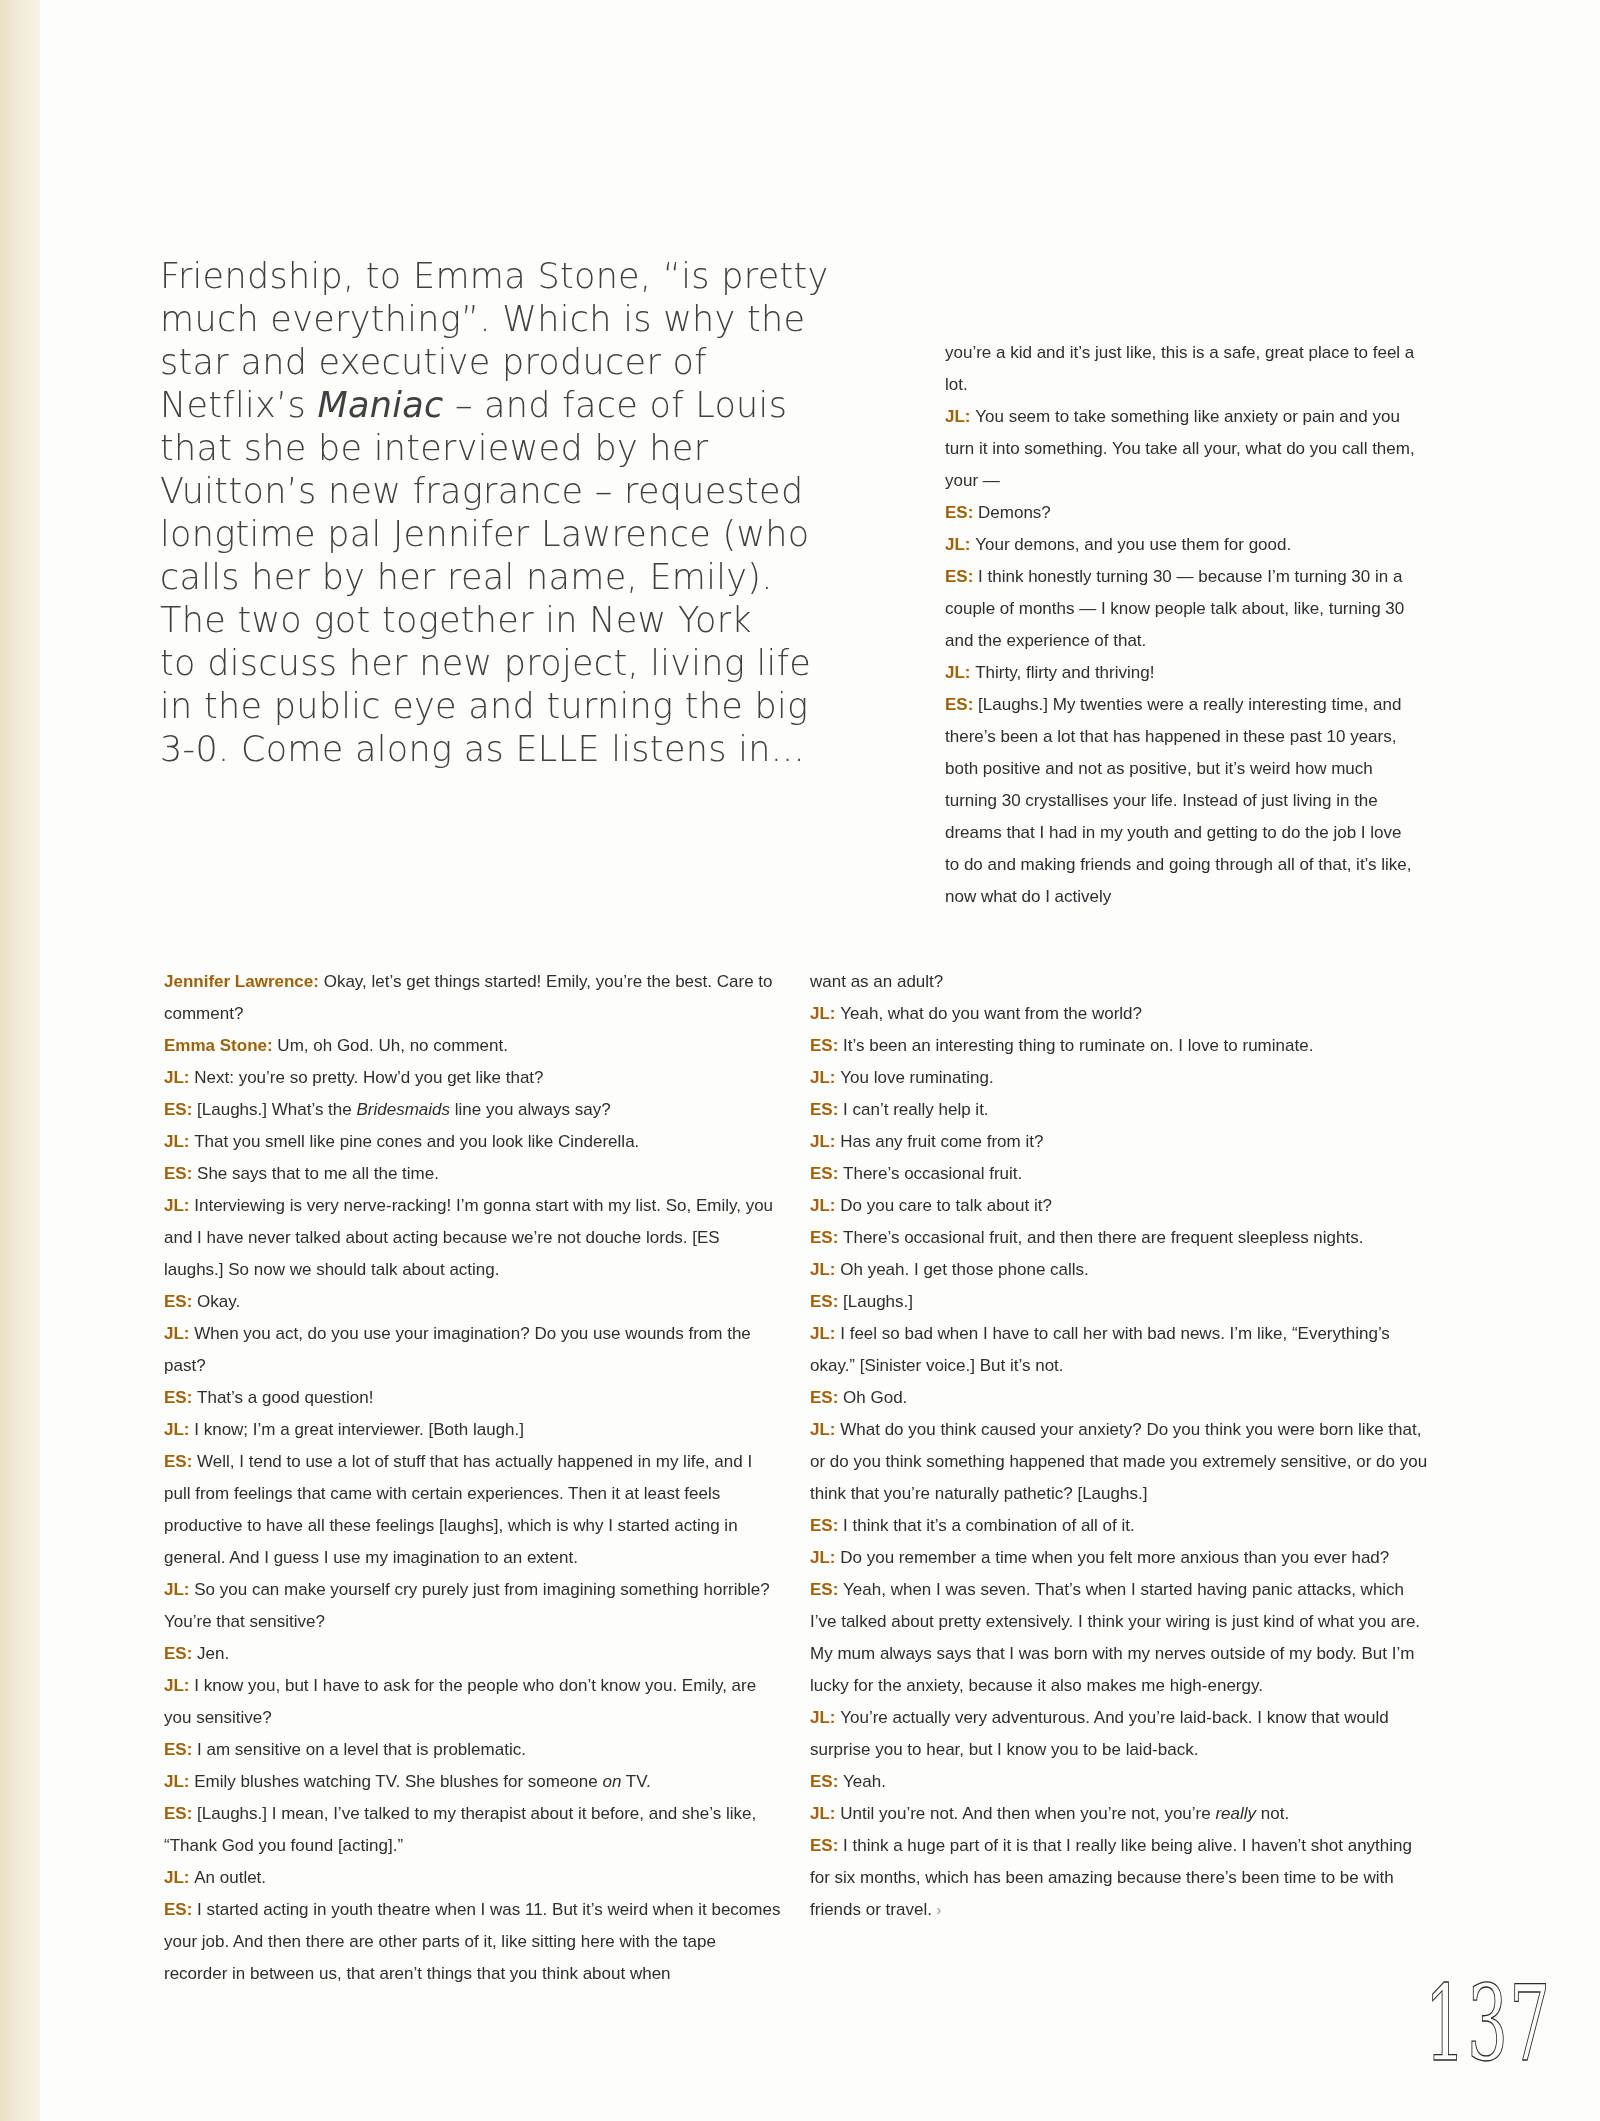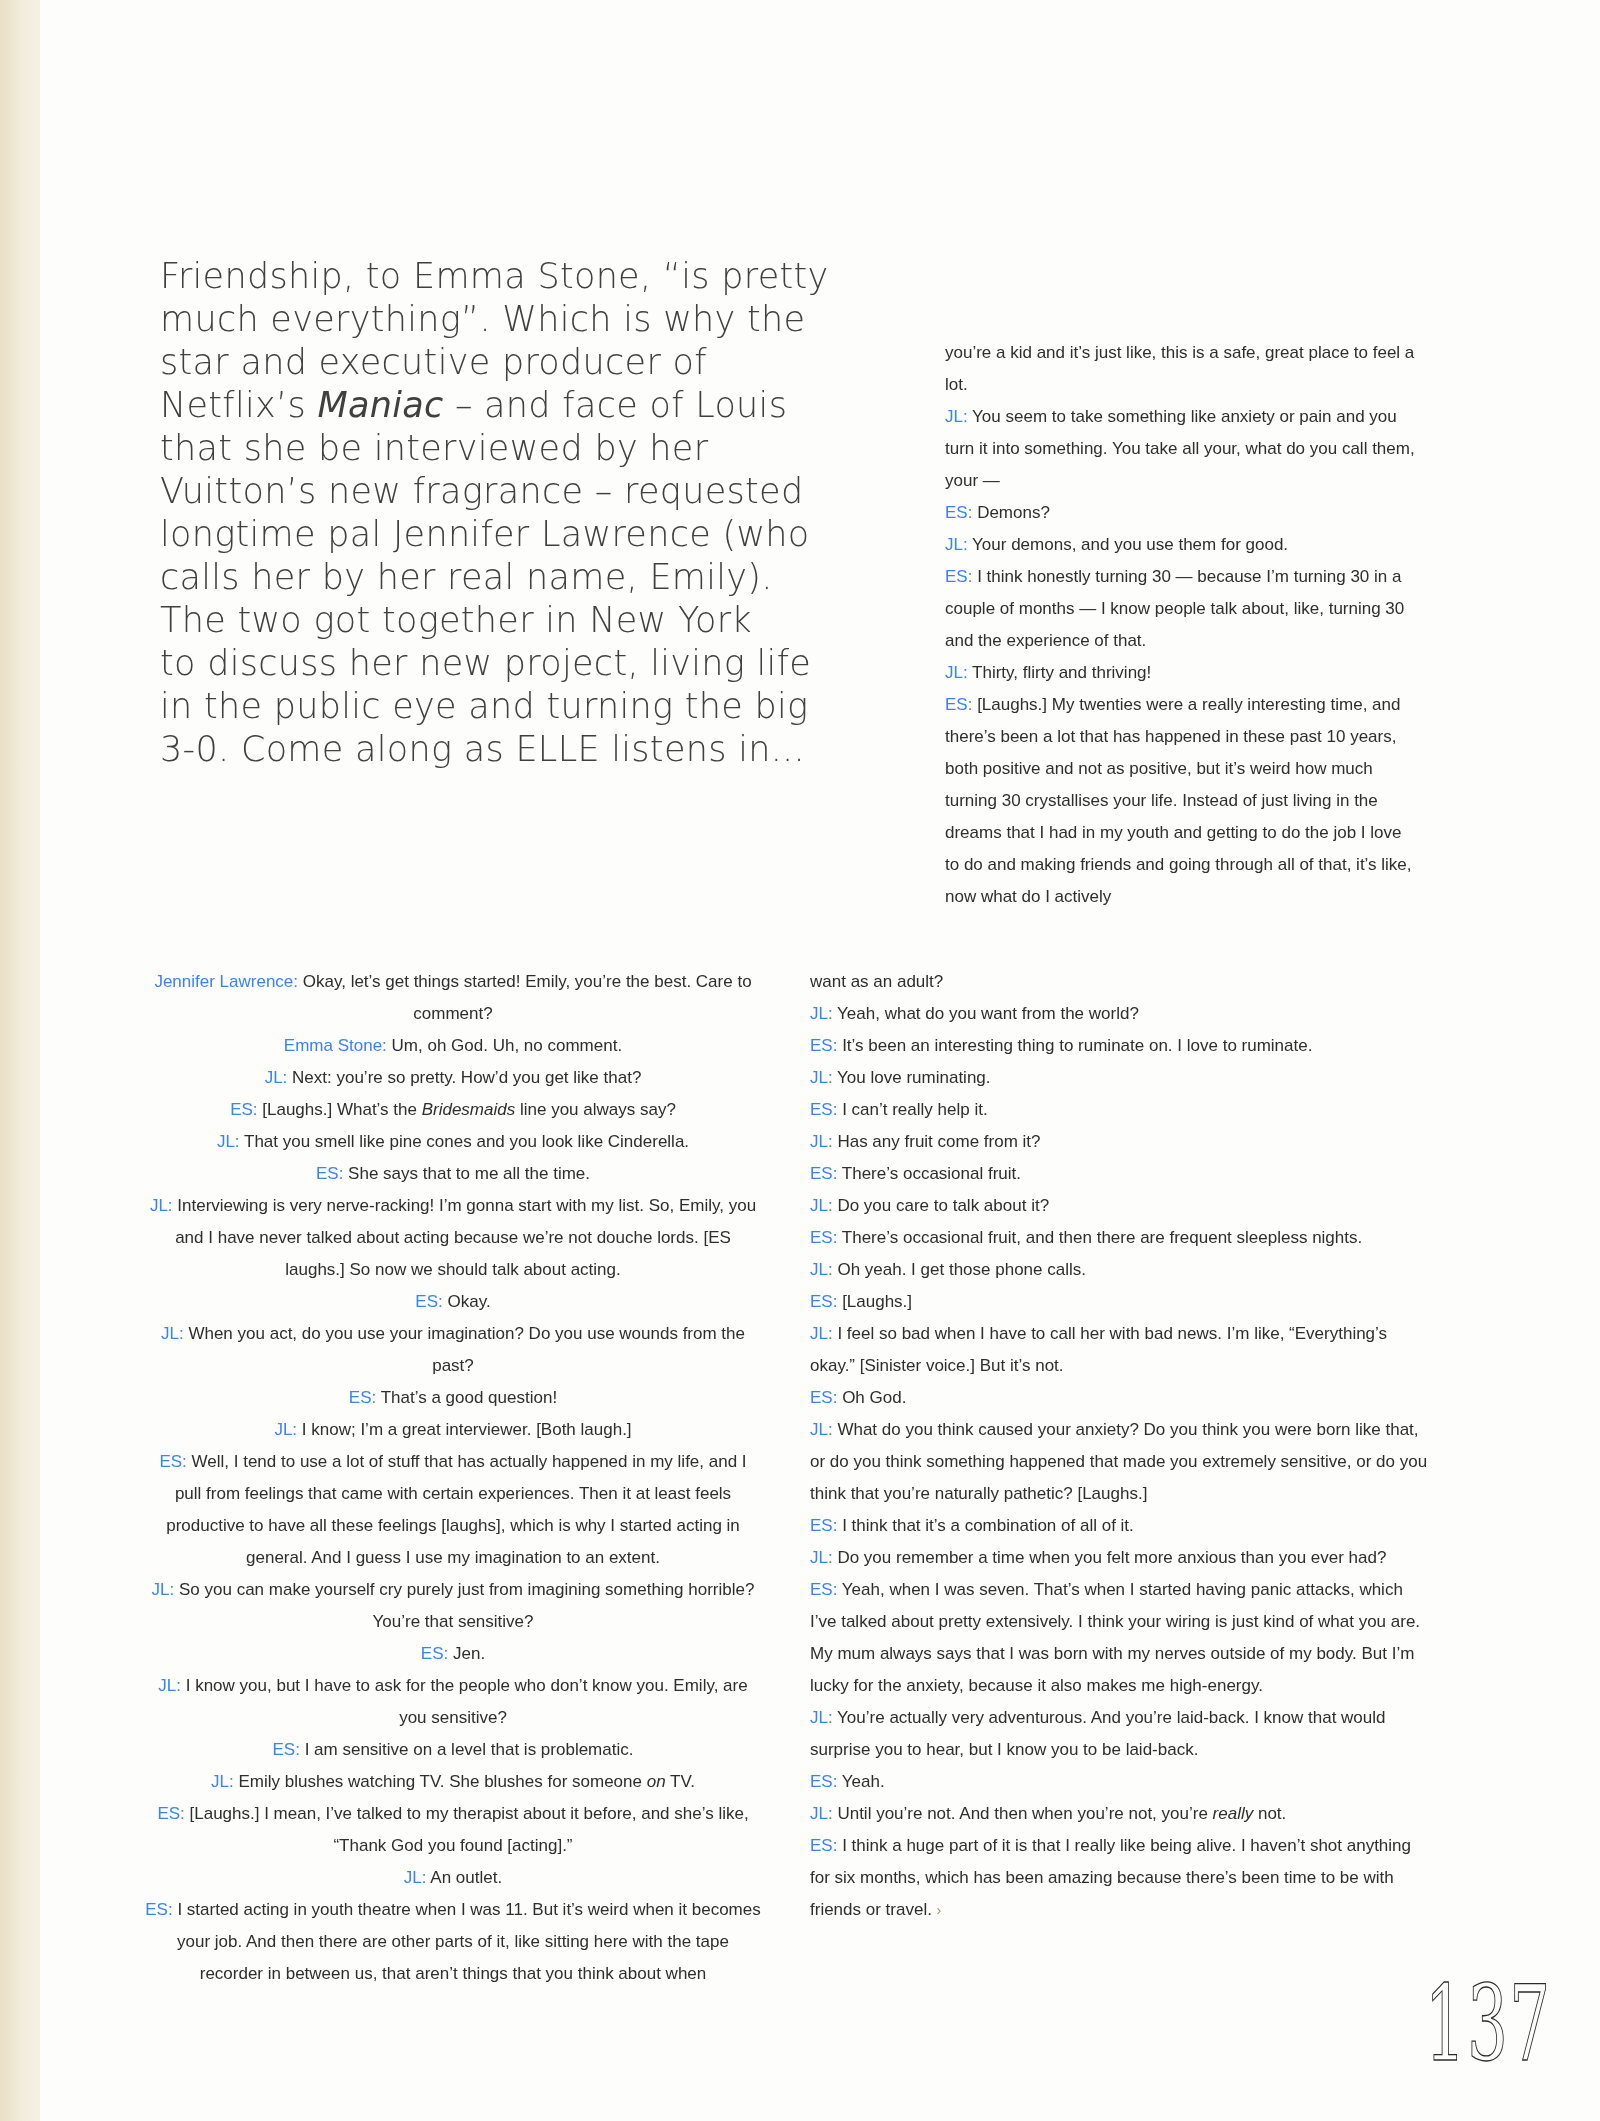--- a/index.html
+++ b/index.html
@@ -26,24 +26,24 @@
     white-space: nowrap;
   }
   .col {
     position: absolute;
     font-size: 17px;
     line-height: 32px;
     color: #2e2e2e;
     margin-top: 45px;
   }
   .col p { margin: 0; }
-  .speaker { font-weight: 400; color: #3b82f6; }
+  .speaker { font-weight: 700; color: #a16207; }
   .it { font-style: italic; }
   .muted { color: #9a8f76; font-size: 0.85em; }
-  .col-left { left: 144px; top: 921px; width: 618px; text-align: center; }
+  .col-left { left: 164px; top: 921px; width: 618px; }
   .col-right-top { left: 945px; top: 292px; width: 472px; }
   .col-right-bottom { left: 810px; top: 921px; width: 618px; }
   .page-number {
     position: absolute; top: 1972px; right: 48px;
     font-family: "DejaVu Serif", "Liberation Serif", serif;
     font-weight: 200;
     font-size: 104px;
     line-height: 1;
     color: #2b2b2b;
     letter-spacing: 2px;

